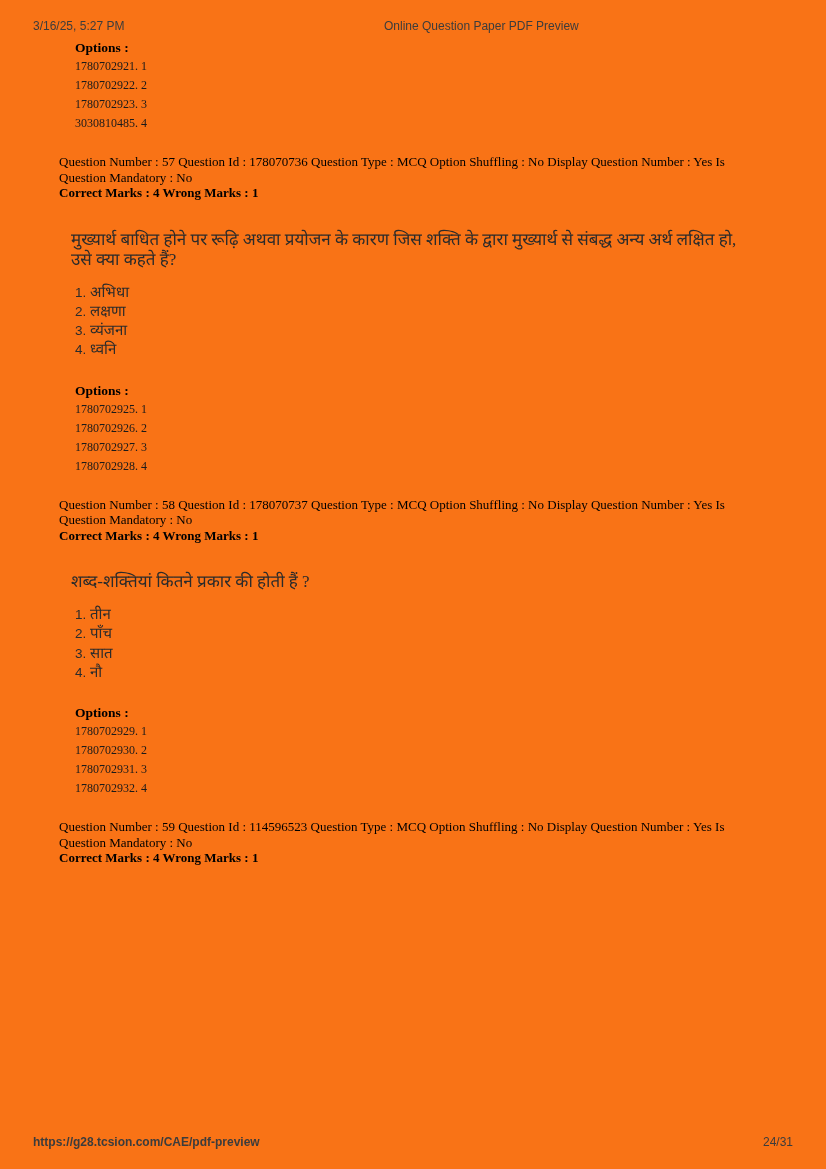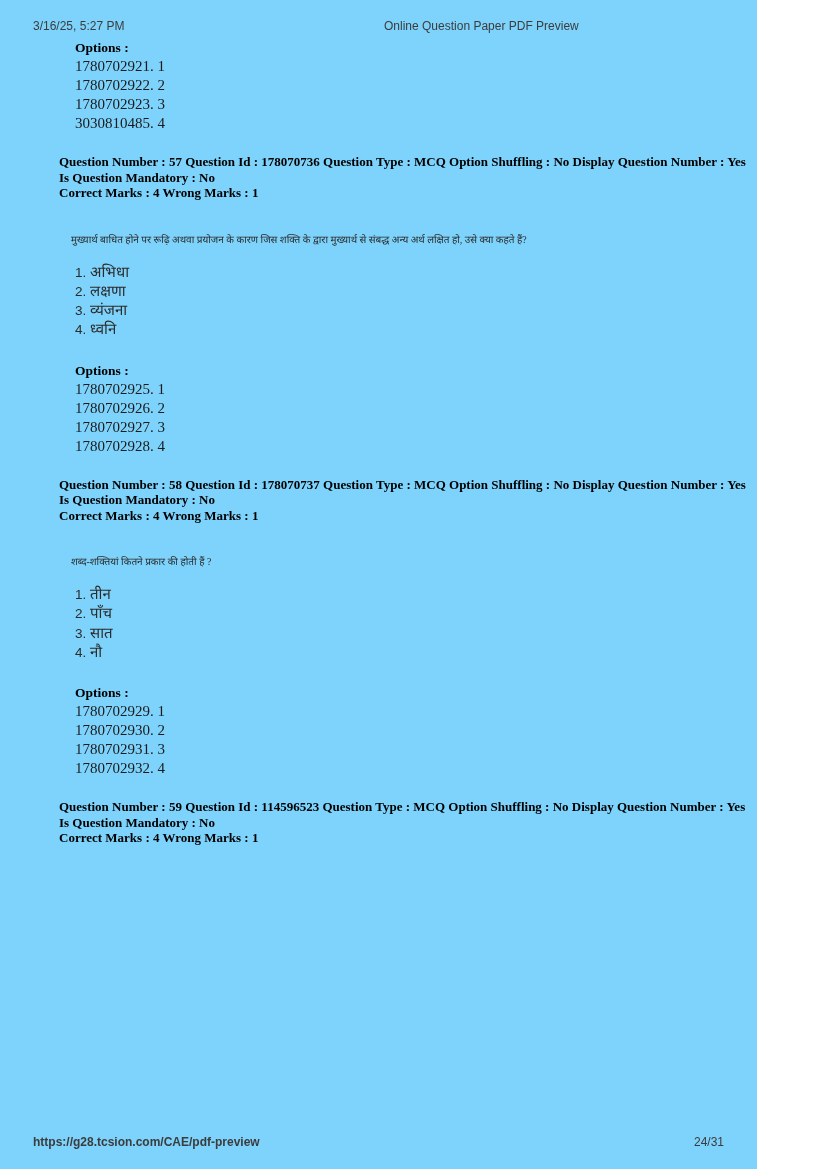--- a/index.html
+++ b/index.html
@@ -1,21 +1,21 @@
 <!DOCTYPE html>
 <html><head>
 <meta charset="utf-8">
 <style>
   * { margin: 0; padding: 0; box-sizing: border-box; }
   html, body { background: #ffffff; }
   .page {
     position: relative;
-    width: 757px;
+    width: 826px;
     height: 1169px;
-    background: #7dd3fc;
+    background: #f97316;
     overflow: hidden;
     color: #000;
   }
   
   .print-header, .print-footer {
     position: absolute;
     left: 0; right: 0;
     font-family: "Liberation Sans", sans-serif;
     font-size: 12px;
     color: #3c3c3c;
@@ -37,42 +37,42 @@
     font-size: 13px;
   }
   .options-group { margin-top: 21px; margin-left: 16px; }
   .options-group:first-child { margin-top: 0; }
   .options-label {
     font-weight: bold;
     font-size: 13.5px;
     line-height: 19px;
   }
   .option-id {
-    font-size: 15px;
+    font-size: 12px;
     line-height: 19px;
     color: #1a1a1a;
   }
   .question-block { margin-top: 21px; }
   .q-header {
-    font-weight: bold;
+    font-weight: normal;
     font-size: 13px;
     line-height: 15.5px;
     max-width: 690px;
   }
   .q-marks {
     font-weight: bold;
     font-size: 13px;
     line-height: 15.5px;
   }
   .q-text {
     margin-top: 29px;
     padding-left: 12px;
     font-family: "Liberation Serif", serif;
     font-weight: normal;
-    font-size: 10px;
+    font-size: 17px;
     line-height: 20px;
     color: #2b2b2b;
   }
   .choices { margin-top: 13px; padding-left: 16px; }
   .choice-row {
     font-size: 15px;
     line-height: 19.3px;
     color: #2b2b2b;
   }
   .choice-row .choice-num {

